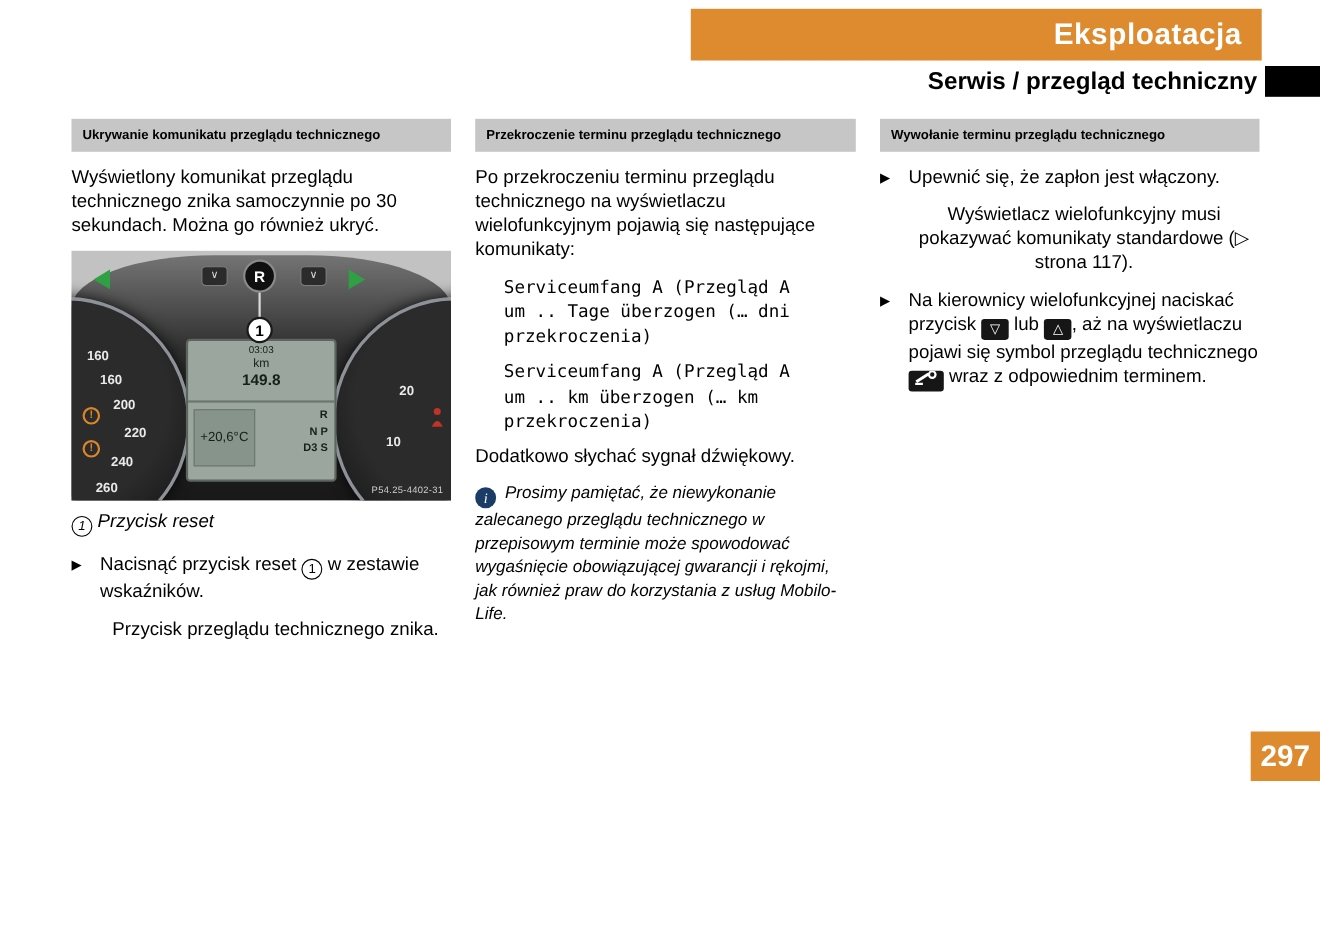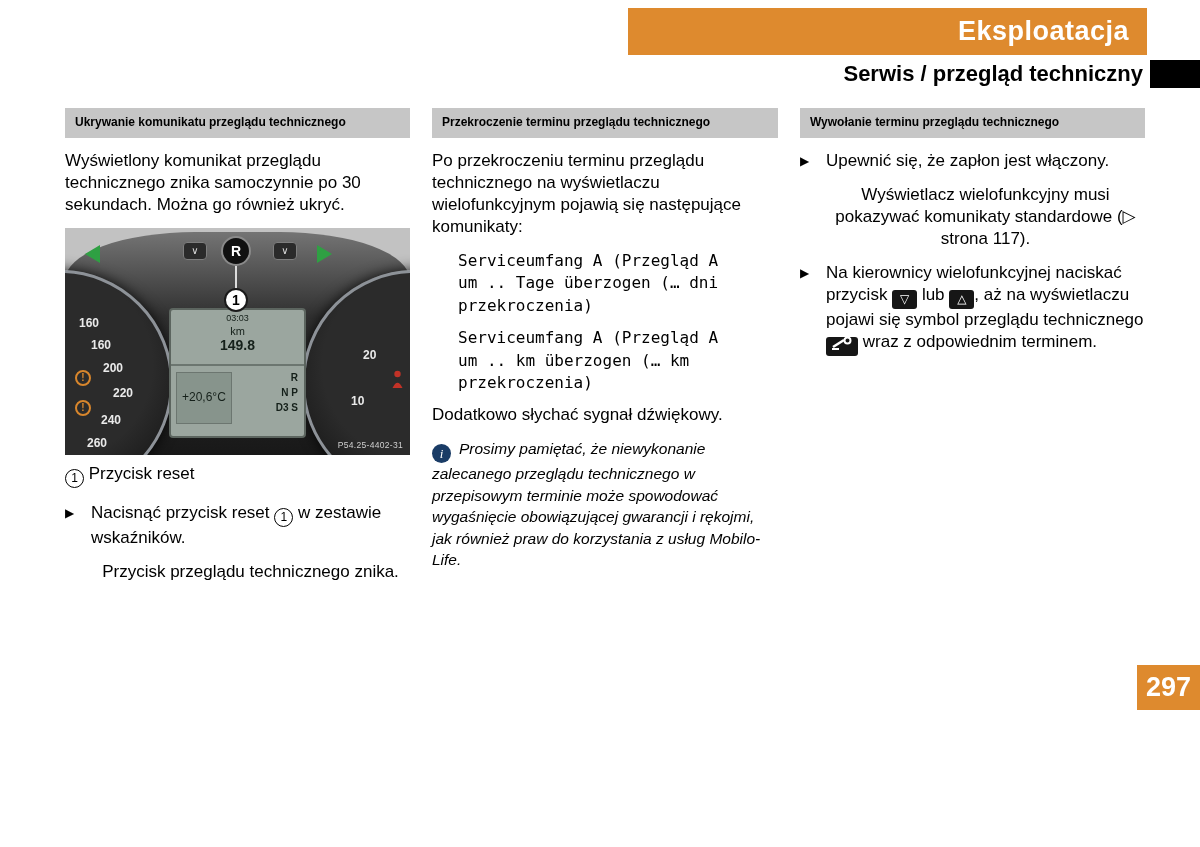--- a/index.html
+++ b/index.html
@@ -22,21 +22,21 @@
   .col1{left:65px;}
   .col2{left:432px;width:346px;}
   .col3{left:800px;}
   .colhead{margin:0 0 12px;background:var(--gray);padding:7px 10px;font-size:12px;font-weight:bold;line-height:1.3;}
   p{margin:0 0 12px;}
   .code{font-family:"DejaVu Sans Mono",monospace;font-size:16px;margin:0 0 10px 26px;line-height:1.4;}
   .bullet{display:flex;margin:0;}
   .bmark{width:26px;flex:none;font-size:12px;padding-top:4px;}
   .btext{margin:0 0 12px;}
   .sub{margin-left:26px;text-align:center;}
-  .caption{margin:8px 0 14px;}
+  .caption{margin:8px 0 14px;font-style:italic;}
   .circnum{display:inline-block;width:19px;height:19px;border:1.5px solid #000;border-radius:50%;
     font-size:12px;line-height:17px;text-align:center;vertical-align:-3px;background:#fff;}
   .note-text{font-style:italic;font-size:15.5px;line-height:1.38;}
   .info-icon{display:inline-block;width:19px;height:19px;border-radius:50%;background:#1a3c66;color:#fff;
     text-align:center;line-height:19px;font-size:13px;font-style:italic;
     font-family:"Liberation Serif",serif;margin-right:8px;vertical-align:-4px;}
   .keybox{display:inline-block;min-width:25px;height:19px;background:#161616;color:#fff;border-radius:3px;
     text-align:center;line-height:18px;font-size:12px;padding:0 4px;vertical-align:-3px;}
   .pagenum{position:absolute;right:0;bottom:14px;width:63px;height:45px;background:var(--orange);
     color:#fff;font-size:27px;font-weight:bold;display:flex;align-items:center;justify-content:center;}

